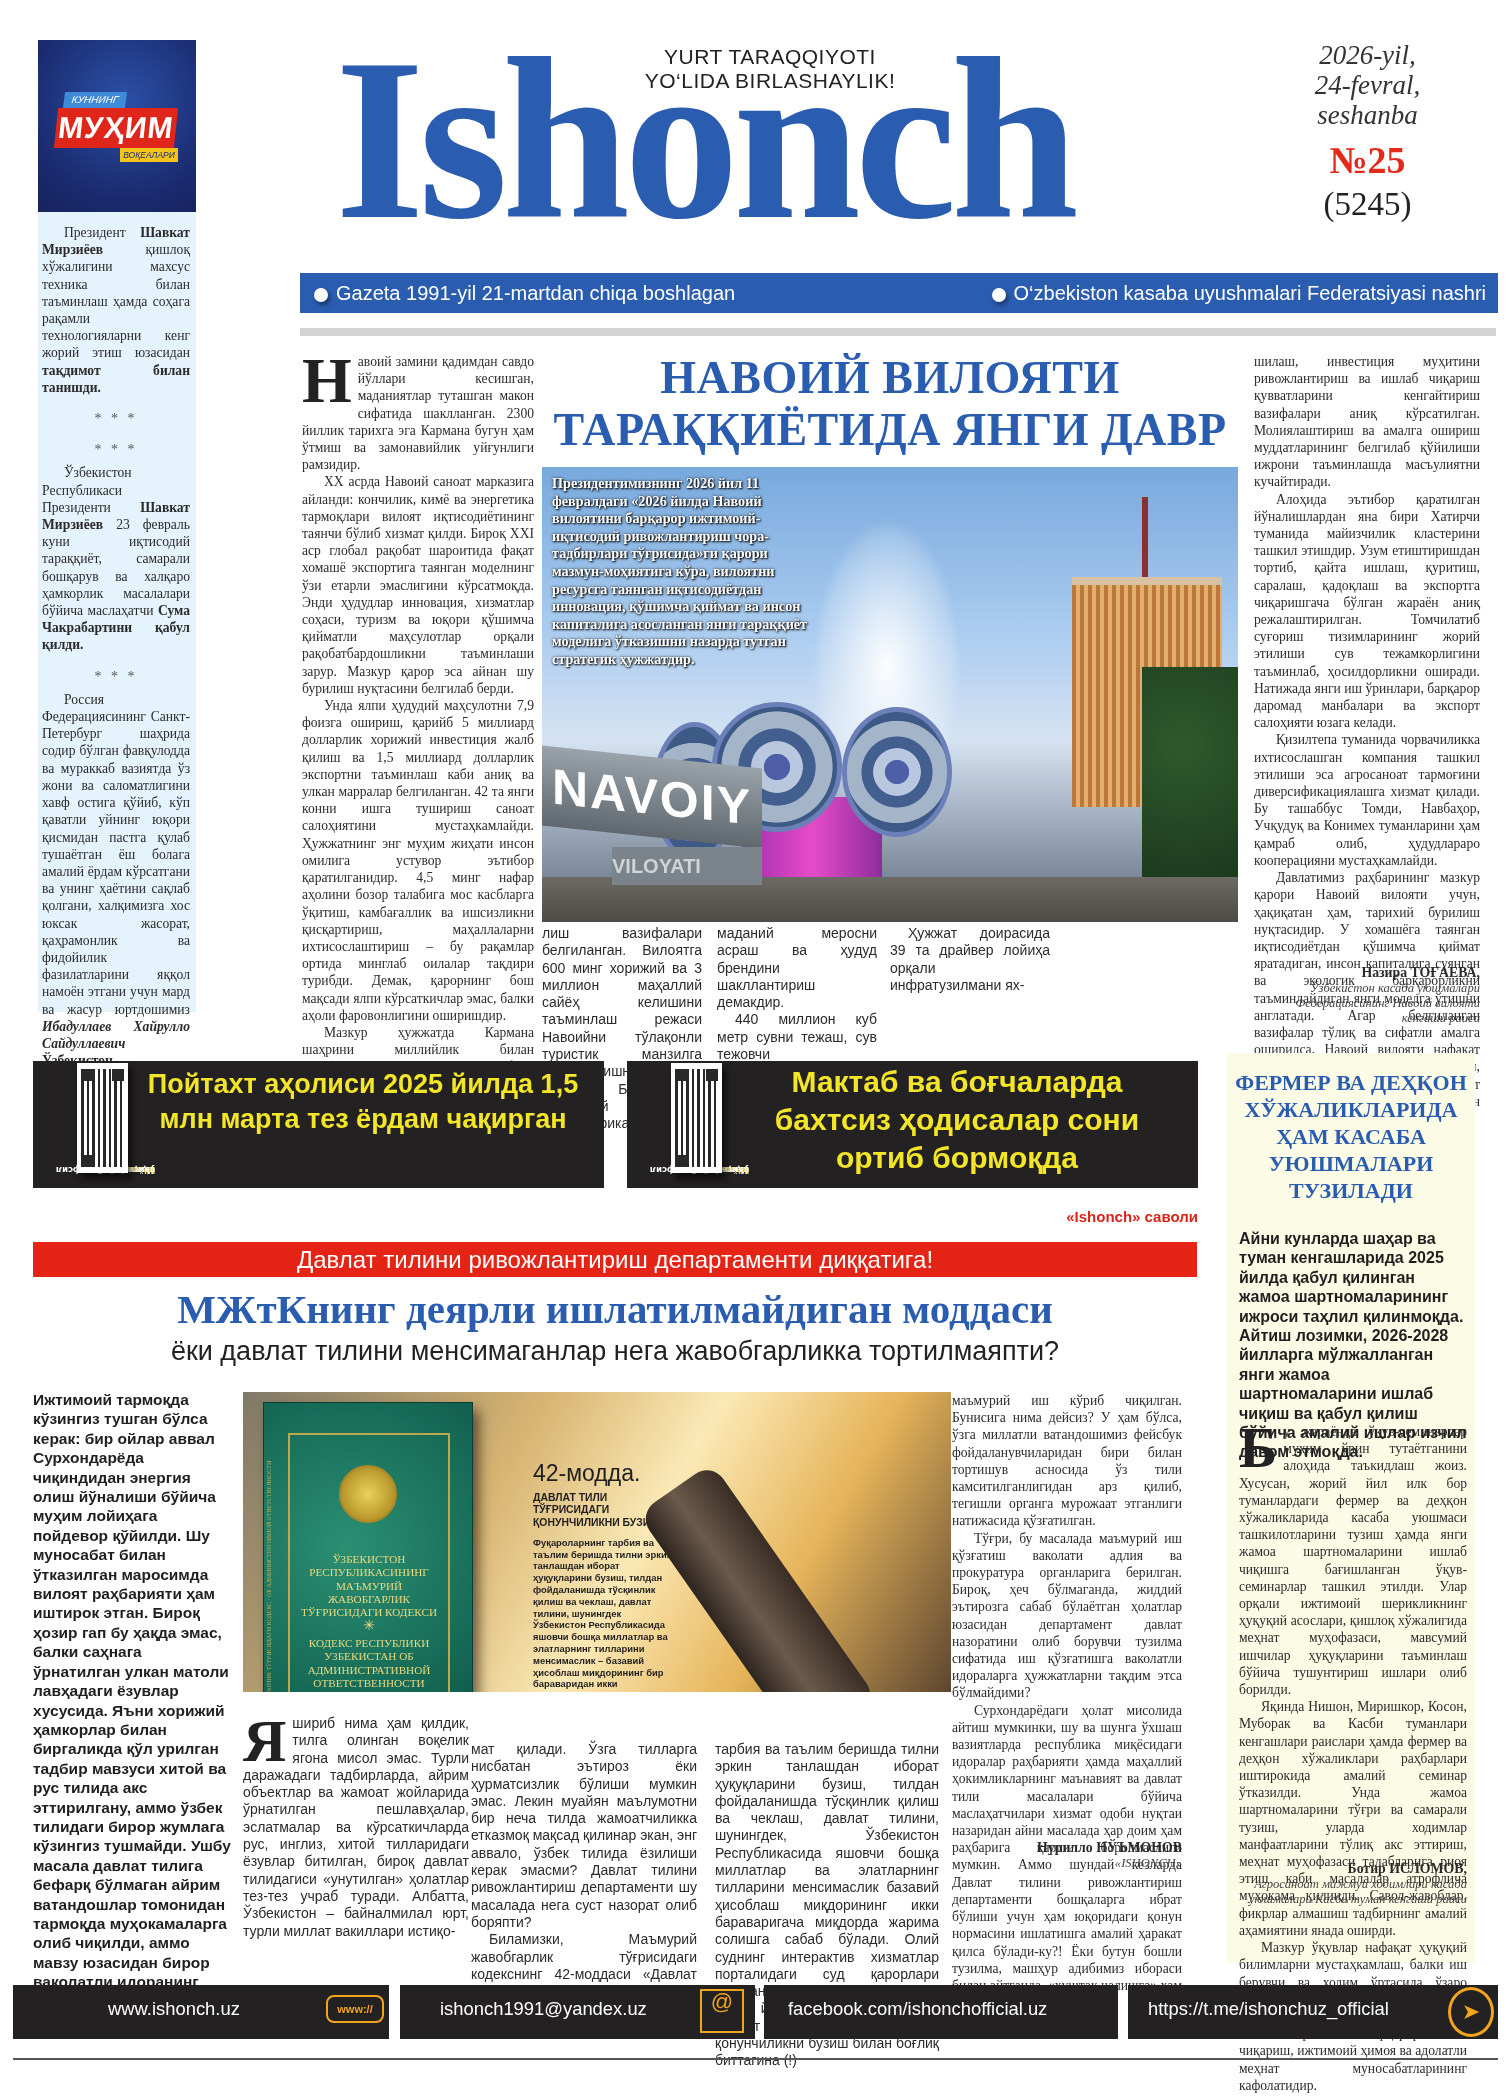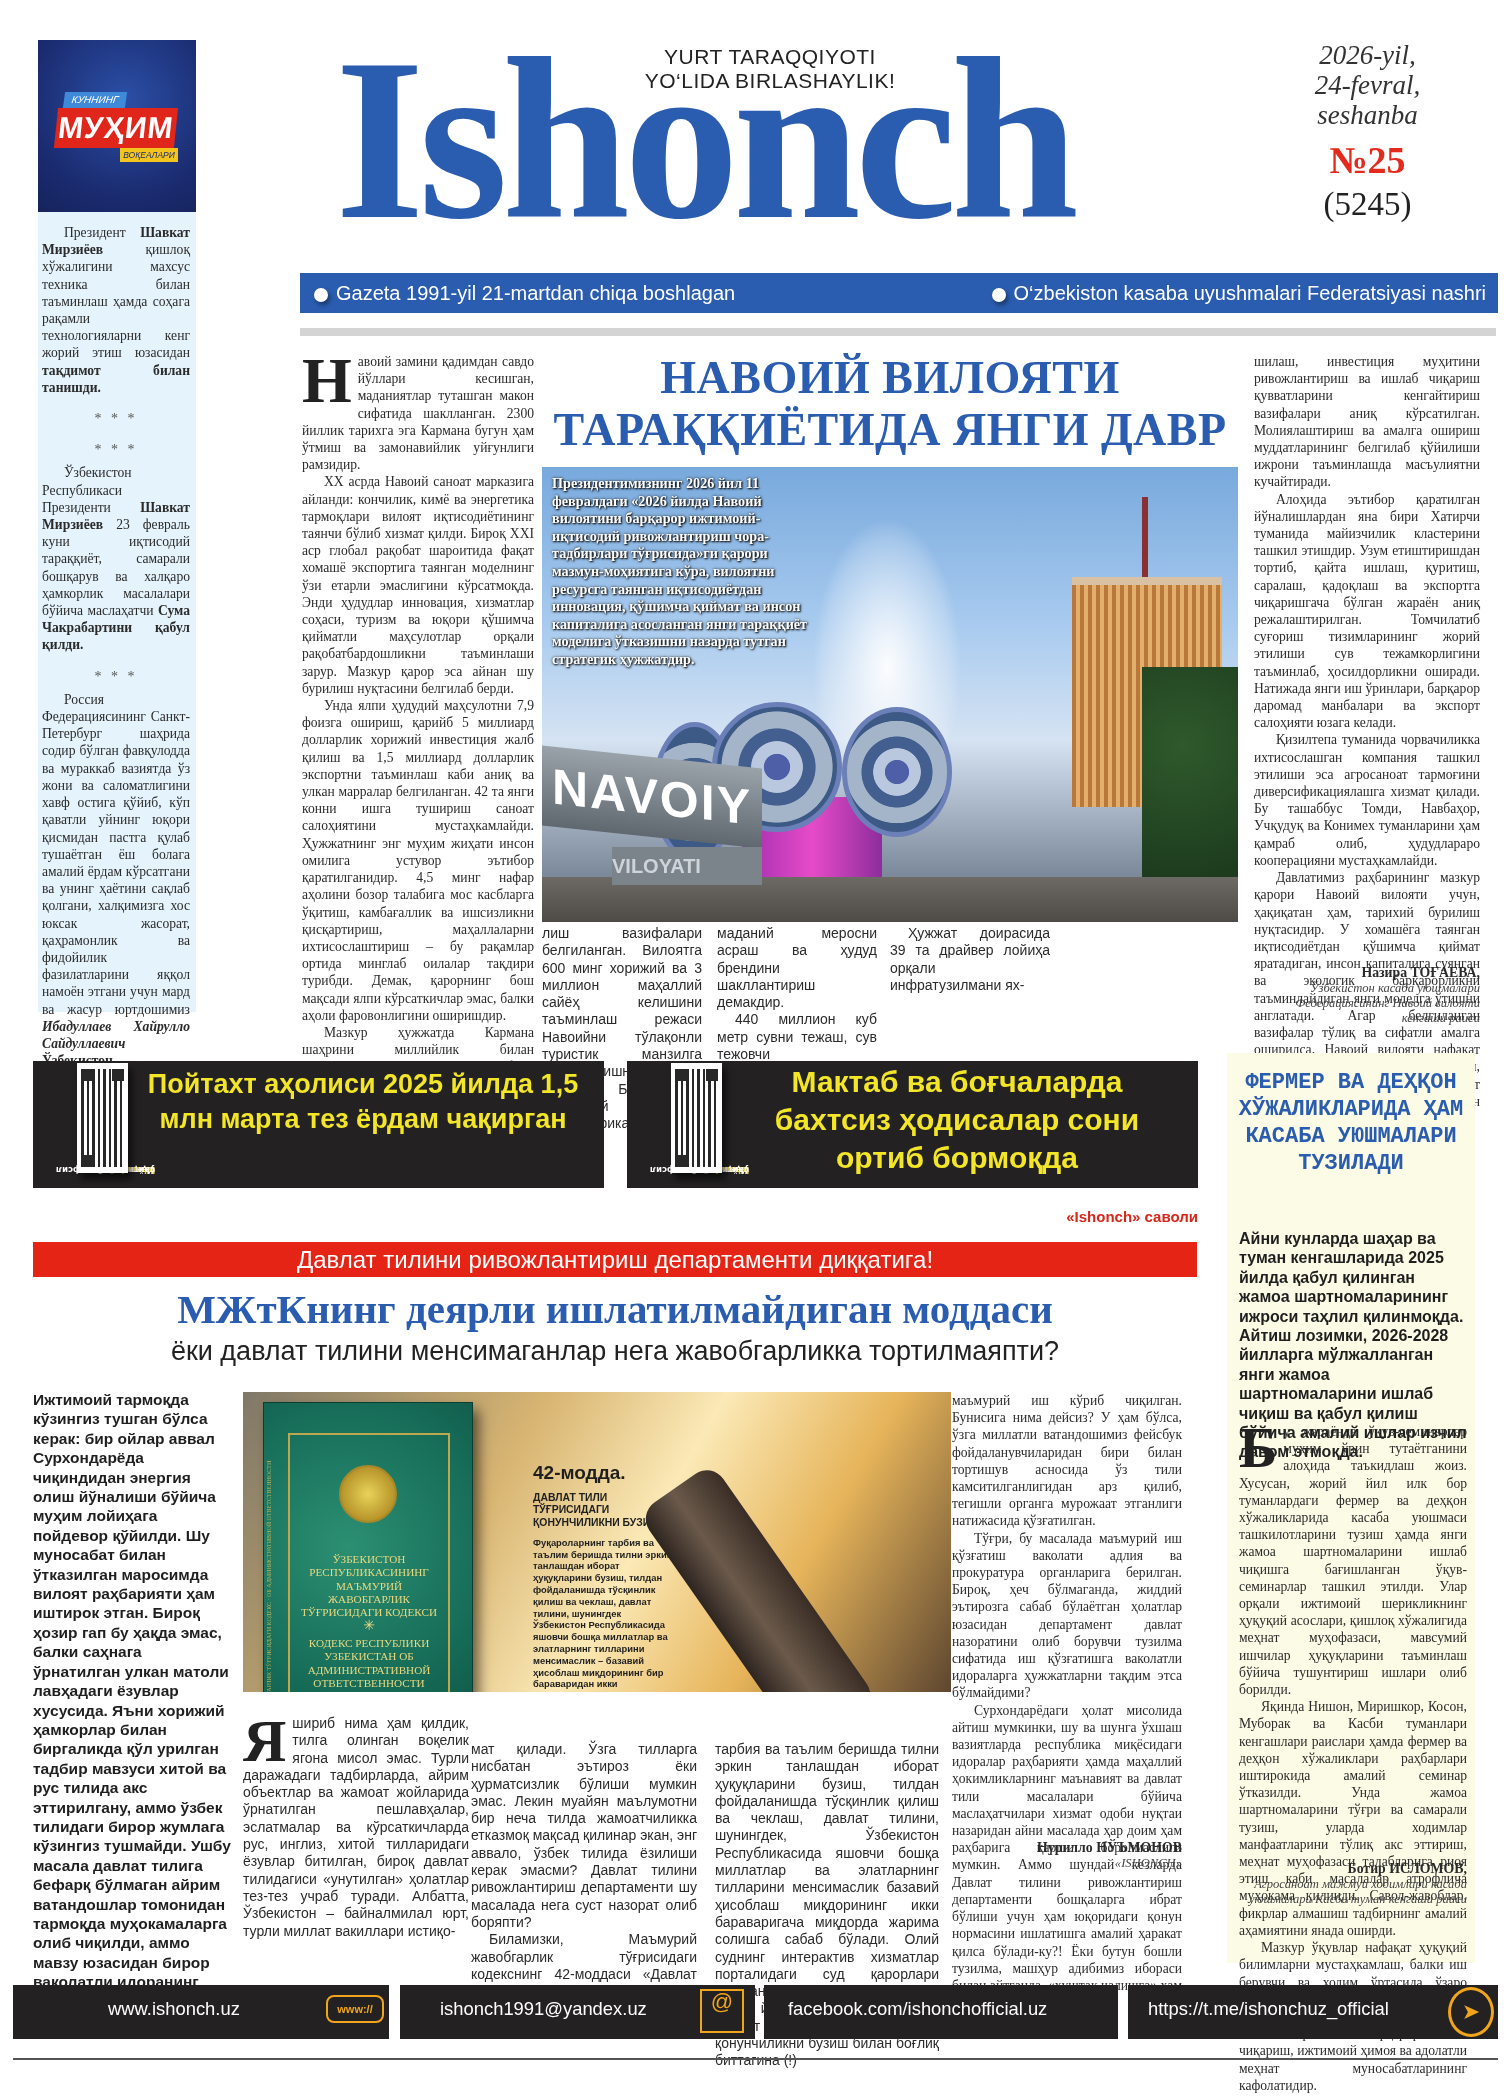--- a/index.html
+++ b/index.html
@@ -81,38 +81,38 @@
   #promo2 .promo-text{font-size:30px;line-height:38px;top:2px}
 
   
   #savoli{left:1000px;top:1208px;width:198px;text-align:right;color:#d8261a;font-family:"Liberation Sans Narrow","Liberation Sans",sans-serif;font-weight:bold;font-size:15px}
   #red-bar{left:33px;top:1242px;width:1164px;height:35px;background:#e52415;color:#fff;text-align:center;font-family:"Liberation Sans Narrow","Liberation Sans",sans-serif;font-size:24px;line-height:35px}
   #q-headline{left:33px;top:1284px;width:1164px;text-align:center;color:#2a5caf;font-family:"Liberation Serif",serif;font-weight:bold;font-size:41px;line-height:50px}
   #q-subhead{left:33px;top:1334px;width:1164px;text-align:center;color:#222;font-family:"Liberation Sans Narrow","Liberation Sans",sans-serif;font-size:27px;line-height:34px}
 
   
   #farmer-box{left:1227px;top:1053px;width:248px;height:910px;background:#fbfbe6}
-  #farmer-head{left:0;top:16px;width:248px;text-align:center;color:#2a5caf;font-family:Liberation Mono, monospace;font-weight:bold;font-size:22px;line-height:27px}
+  #farmer-head{left:0;top:16px;width:248px;text-align:center;color:#2a5caf;font-family:Liberation Serif, serif;font-weight:bold;font-size:22px;line-height:27px}
   #farmer-lead{left:12px;top:176px;width:228px;font-family:"Liberation Sans Narrow","Liberation Sans",sans-serif;font-weight:bold;font-size:16px;line-height:19.4px;color:#1f1f1f}
   #farmer-body{left:12px;top:370px;width:228px}
   #dropcap-b{float:left;font-size:58px;line-height:46px;margin:2px 6px 0 0;font-weight:bold;color:#222}
   #farmer-sign{left:12px;top:808px;width:228px;text-align:right;font-family:"Liberation Serif",serif}
 
   
   #lead-col{left:33px;top:1390px;width:200px;font-family:"Liberation Sans Narrow","Liberation Sans",sans-serif;font-weight:bold;font-size:15.5px;line-height:19.4px;color:#1f1f1f}
   #lower-photo{left:243px;top:1392px;width:708px;height:300px;overflow:hidden;background:linear-gradient(120deg,#7f7868 0%,#d8b572 35%,#fbe9b6 55%,#e6b45a 75%,#5d4630 100%)}
   #book{left:20px;top:10px;width:210px;height:360px;background:radial-gradient(circle at 40% 40%,#2b8f72,#156a56 60%,#0f4d3f);border:1px solid #0b3d31;box-shadow:6px 8px 12px rgba(0,0,0,.55)}
   #book-frame{left:24px;top:30px;width:162px;height:310px;border:2px solid #bda84f}
   #book-emblem{left:75px;top:62px;width:58px;height:58px;border-radius:50%;background:radial-gradient(circle,#e8d35a,#b7942a 70%);border:2px solid #a7882a}
   #book-title-uz{left:30px;top:150px;width:150px;text-align:center;color:#e9d981;font-family:"Liberation Serif",serif;font-size:11.2px;line-height:13.3px}
   #book-star{left:30px;top:214px;width:150px;text-align:center;color:#e9d981;font-size:14px}
   #book-title-ru{left:30px;top:234px;width:150px;text-align:center;color:#e9d981;font-family:"Liberation Serif",serif;font-size:11.2px;line-height:13.3px}
   #book-spine{left:2px;top:20px;width:18px;height:330px;color:#bfae57;font-size:6px;writing-mode:vertical-rl;transform:rotate(180deg);overflow:hidden;font-family:"Liberation Serif",serif}
   #article-box{left:290px;top:70px;width:140px;font-family:"Liberation Sans Narrow","Liberation Sans",sans-serif;color:#1f1f1f}
-  #article-num{font-weight:bold;font-size:19px;line-height:22px}
+  #article-num{font-weight:normal;font-size:23px;line-height:22px}
   #article-title{font-weight:bold;font-size:10.4px;line-height:12.3px;margin-top:8px}
   #article-text{font-weight:bold;font-size:9.4px;line-height:11.8px;margin-top:8px}
   #pen{left:470px;top:70px;width:90px;height:290px;background:linear-gradient(90deg,#2e2520,#6b5a4b 45%,#3a2d25);transform:rotate(-35deg);border-radius:20px}
   #dropcap-ya{float:left;font-size:60px;line-height:48px;margin:2px 6px 0 0;font-weight:bold;color:#222}
   #low-col1{left:243px;top:1715px;width:226px}
   #low-col2{left:471px;top:1741px;width:226px}
   #low-col3{left:715px;top:1741px;width:224px}
   #low-col4{left:952px;top:1392px;width:230px}
   #low-sign{left:952px;top:1840px;width:230px;text-align:right;font-family:"Liberation Serif",serif}
 

